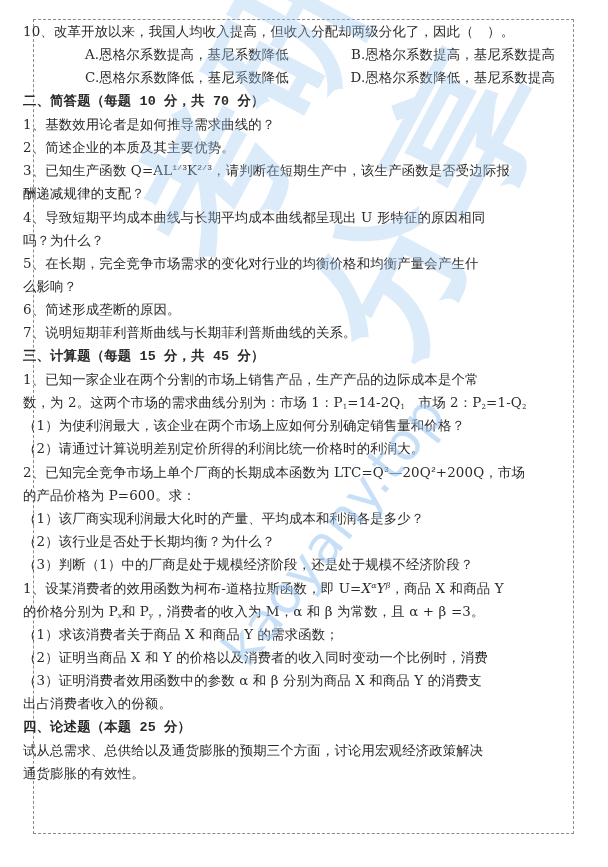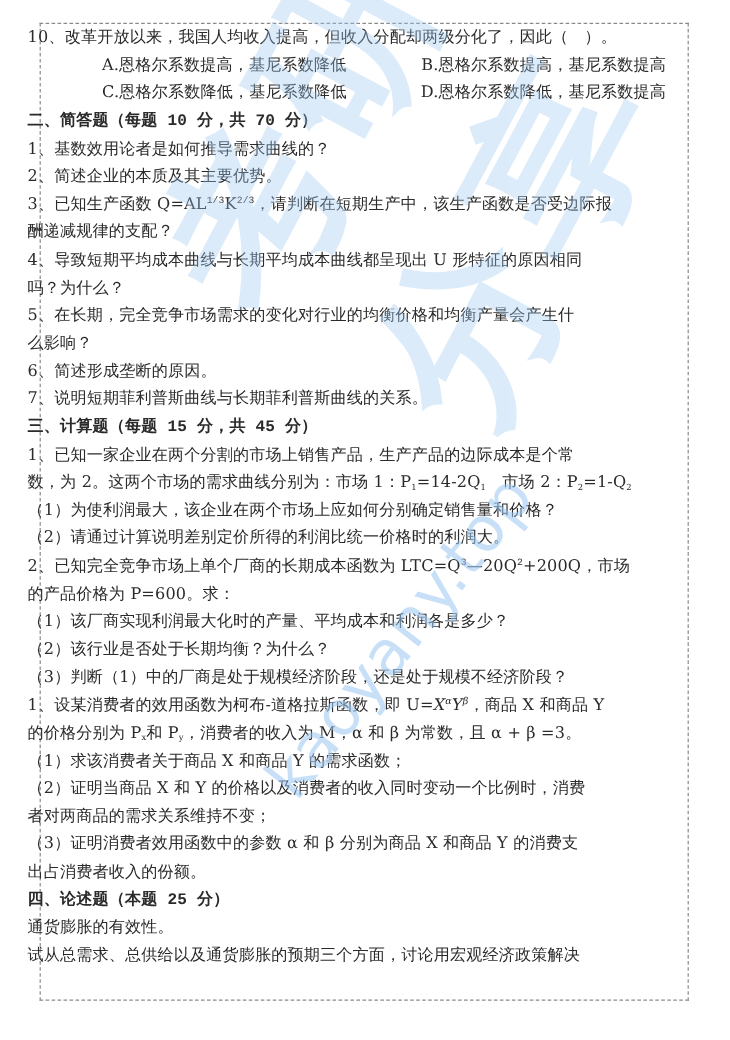--- a/index.html
+++ b/index.html
@@ -60,23 +60,22 @@
   <div class="line"><span>2、已知完全竞争市场上单个厂商的长期成本函数为 LTC=Q</span><sup>3</sup><span>—20Q</span><sup>2</sup><span>+200Q，市场</span></div>
   <div class="line">的产品价格为 P=600。求：</div>
   <div class="line">（1）该厂商实现利润最大化时的产量、平均成本和利润各是多少？</div>
   <div class="line">（2）该行业是否处于长期均衡？为什么？</div>
   <div class="line">（3）判断（1）中的厂商是处于规模经济阶段，还是处于规模不经济阶段？</div>
 
   <div class="line"><span>1、设某消费者的效用函数为柯布-道格拉斯函数，即 U=</span><span class="ital">X</span><sup class="ital">α</sup><span class="ital">Y</span><sup class="ital">β</sup><span>，商品 X 和商品 Y</span></div>
   <div class="line"><span>的价格分别为 P</span><sub>x</sub><span>和 P</span><sub>y</sub><span>，消费者的收入为 M，α 和 β 为常数，且 α + β =3。</span></div>
   <div class="line">（1）求该消费者关于商品 X 和商品 Y 的需求函数；</div>
   <div class="line">（2）证明当商品 X 和 Y 的价格以及消费者的收入同时变动一个比例时，消费</div>
-  <div class="line">者对两商品的需求关系维持不变；</div>
   <div class="line">（3）证明消费者效用函数中的参数 α 和 β 分别为商品 X 和商品 Y 的消费支</div>
   <div class="line">出占消费者收入的份额。</div>
 
   <div class="line heading">四、论述题（本题 25 分）</div>
+  <div class="line">试从总需求、总供给以及通货膨胀的预期三个方面，讨论用宏观经济政策解决</div>
   <div class="line">通货膨胀的有效性。</div>
-  <div class="line">试从总需求、总供给以及通货膨胀的预期三个方面，讨论用宏观经济政策解决</div>
 </div>
 
 <div class="watermark wm1">考研云分享</div>
 <div class="watermark wm2">kaoyany.top</div>
 
 </body></html>

